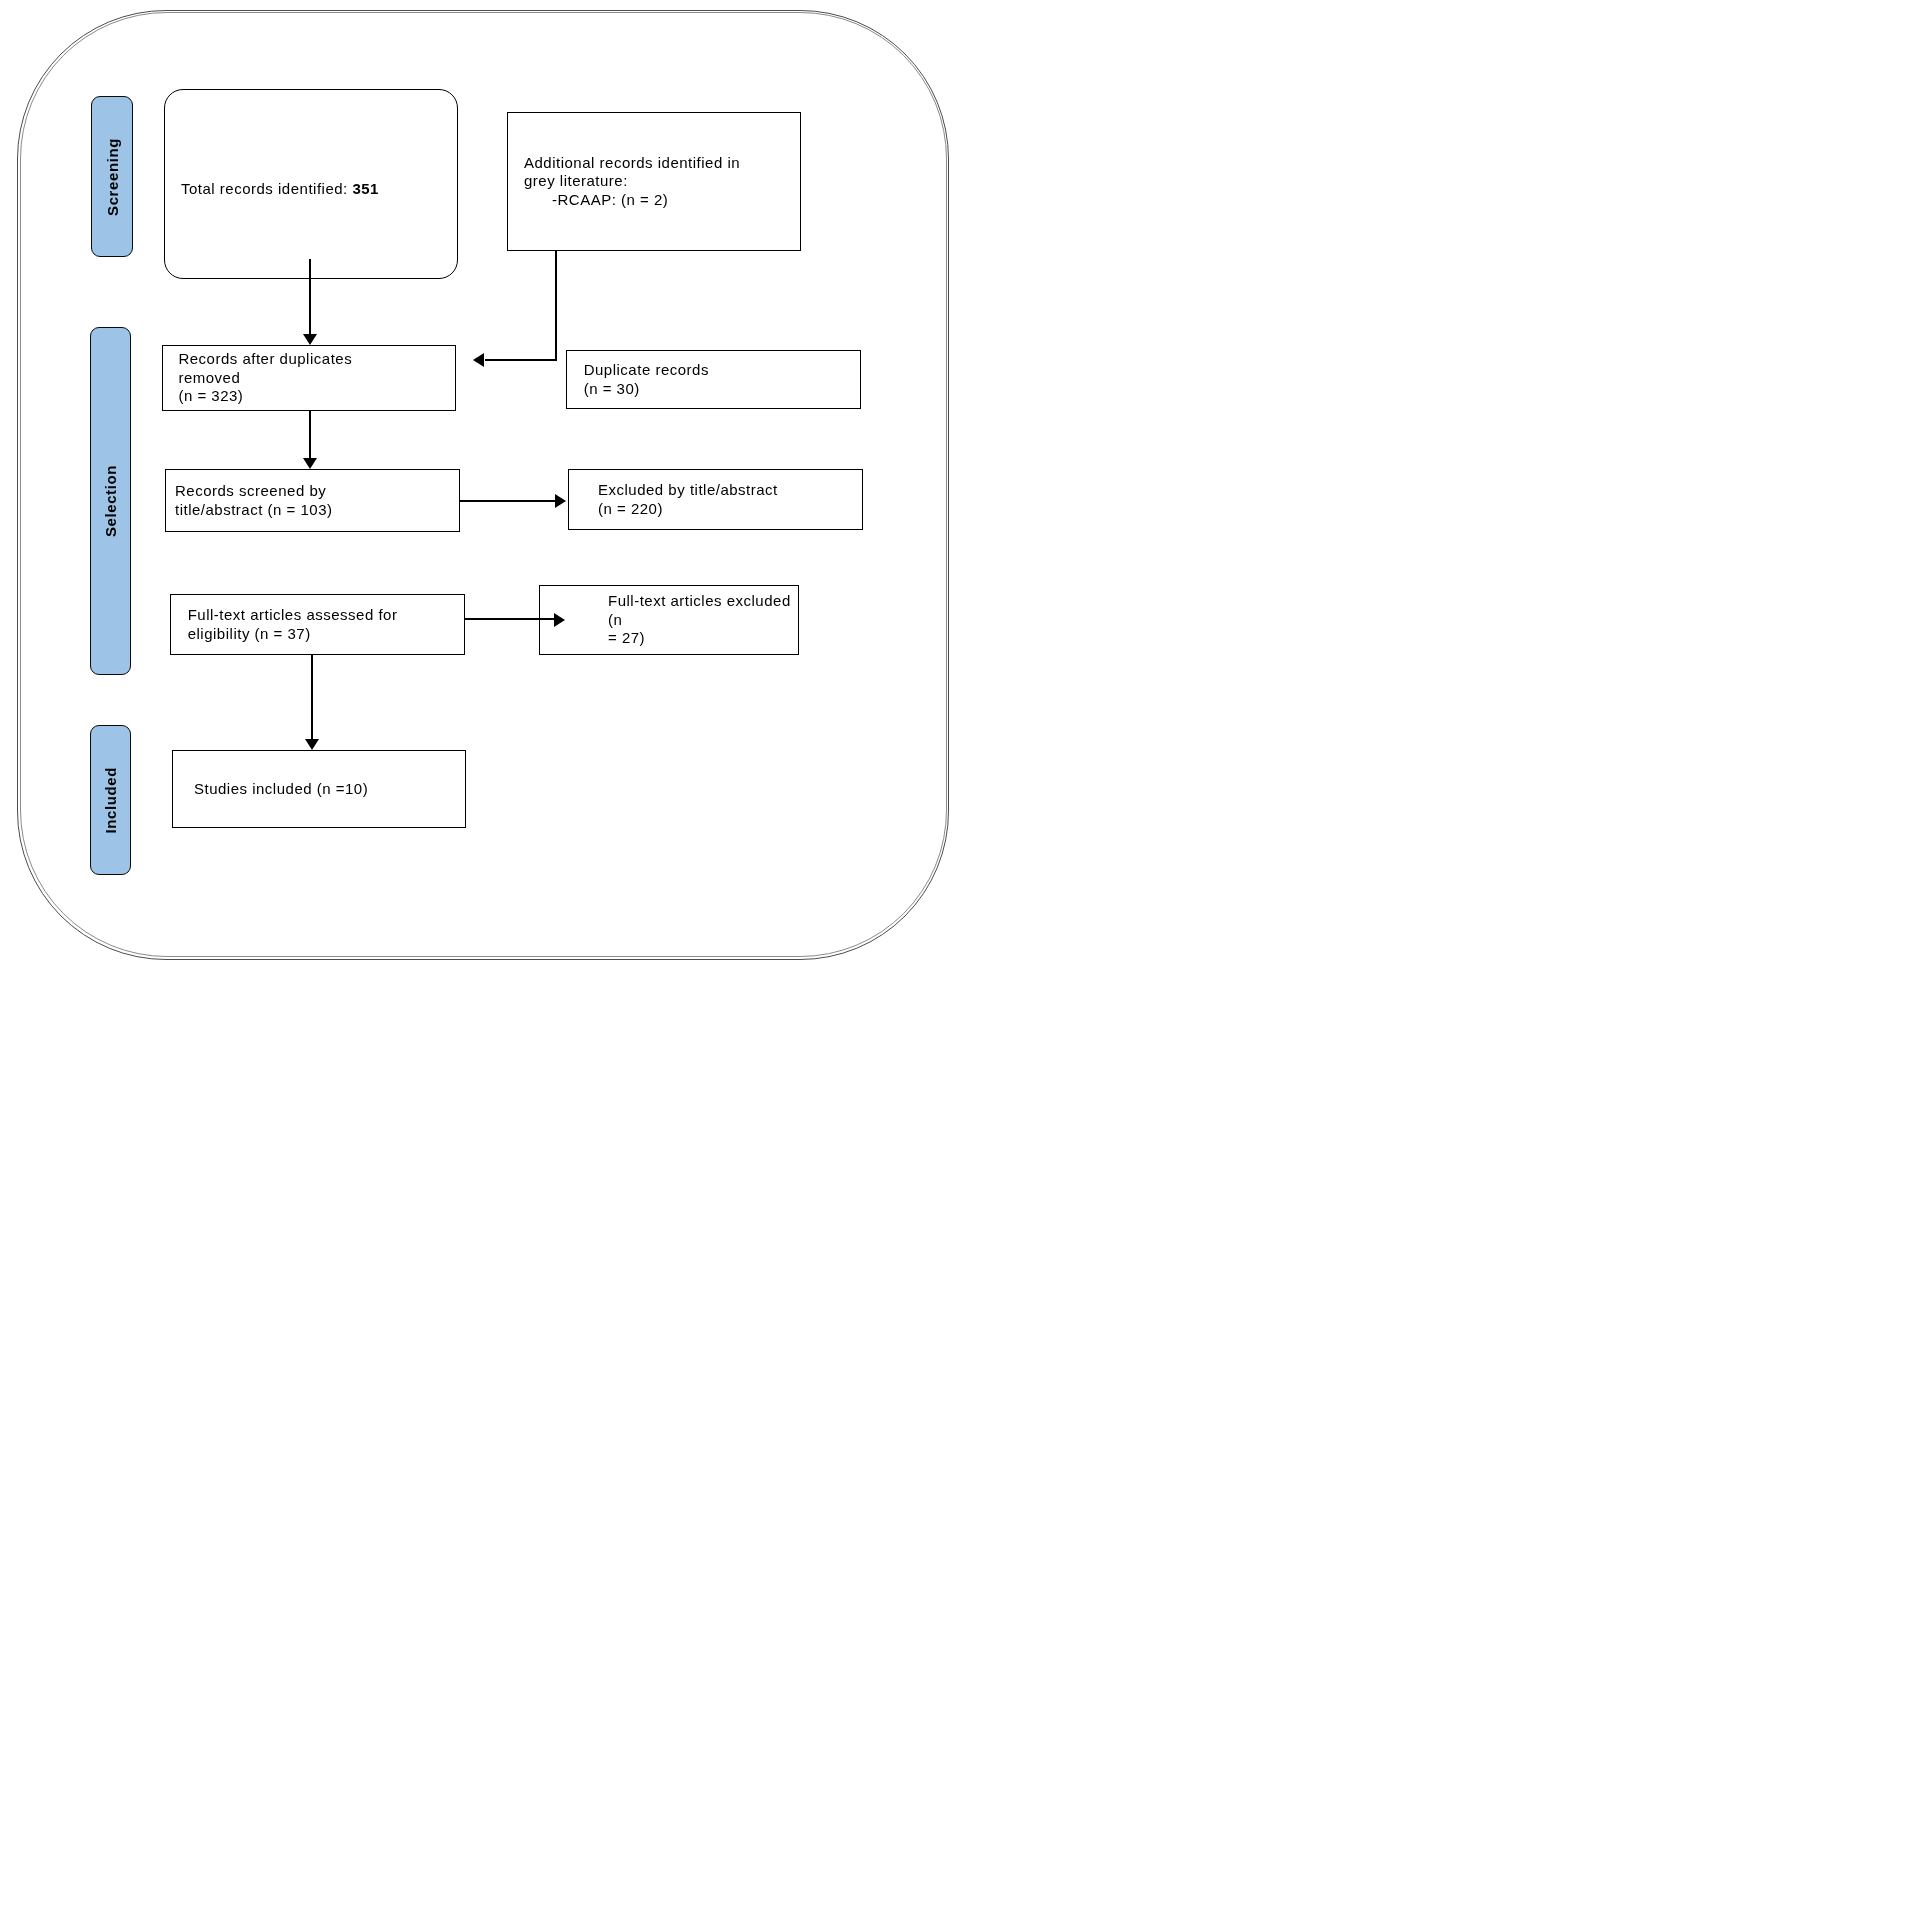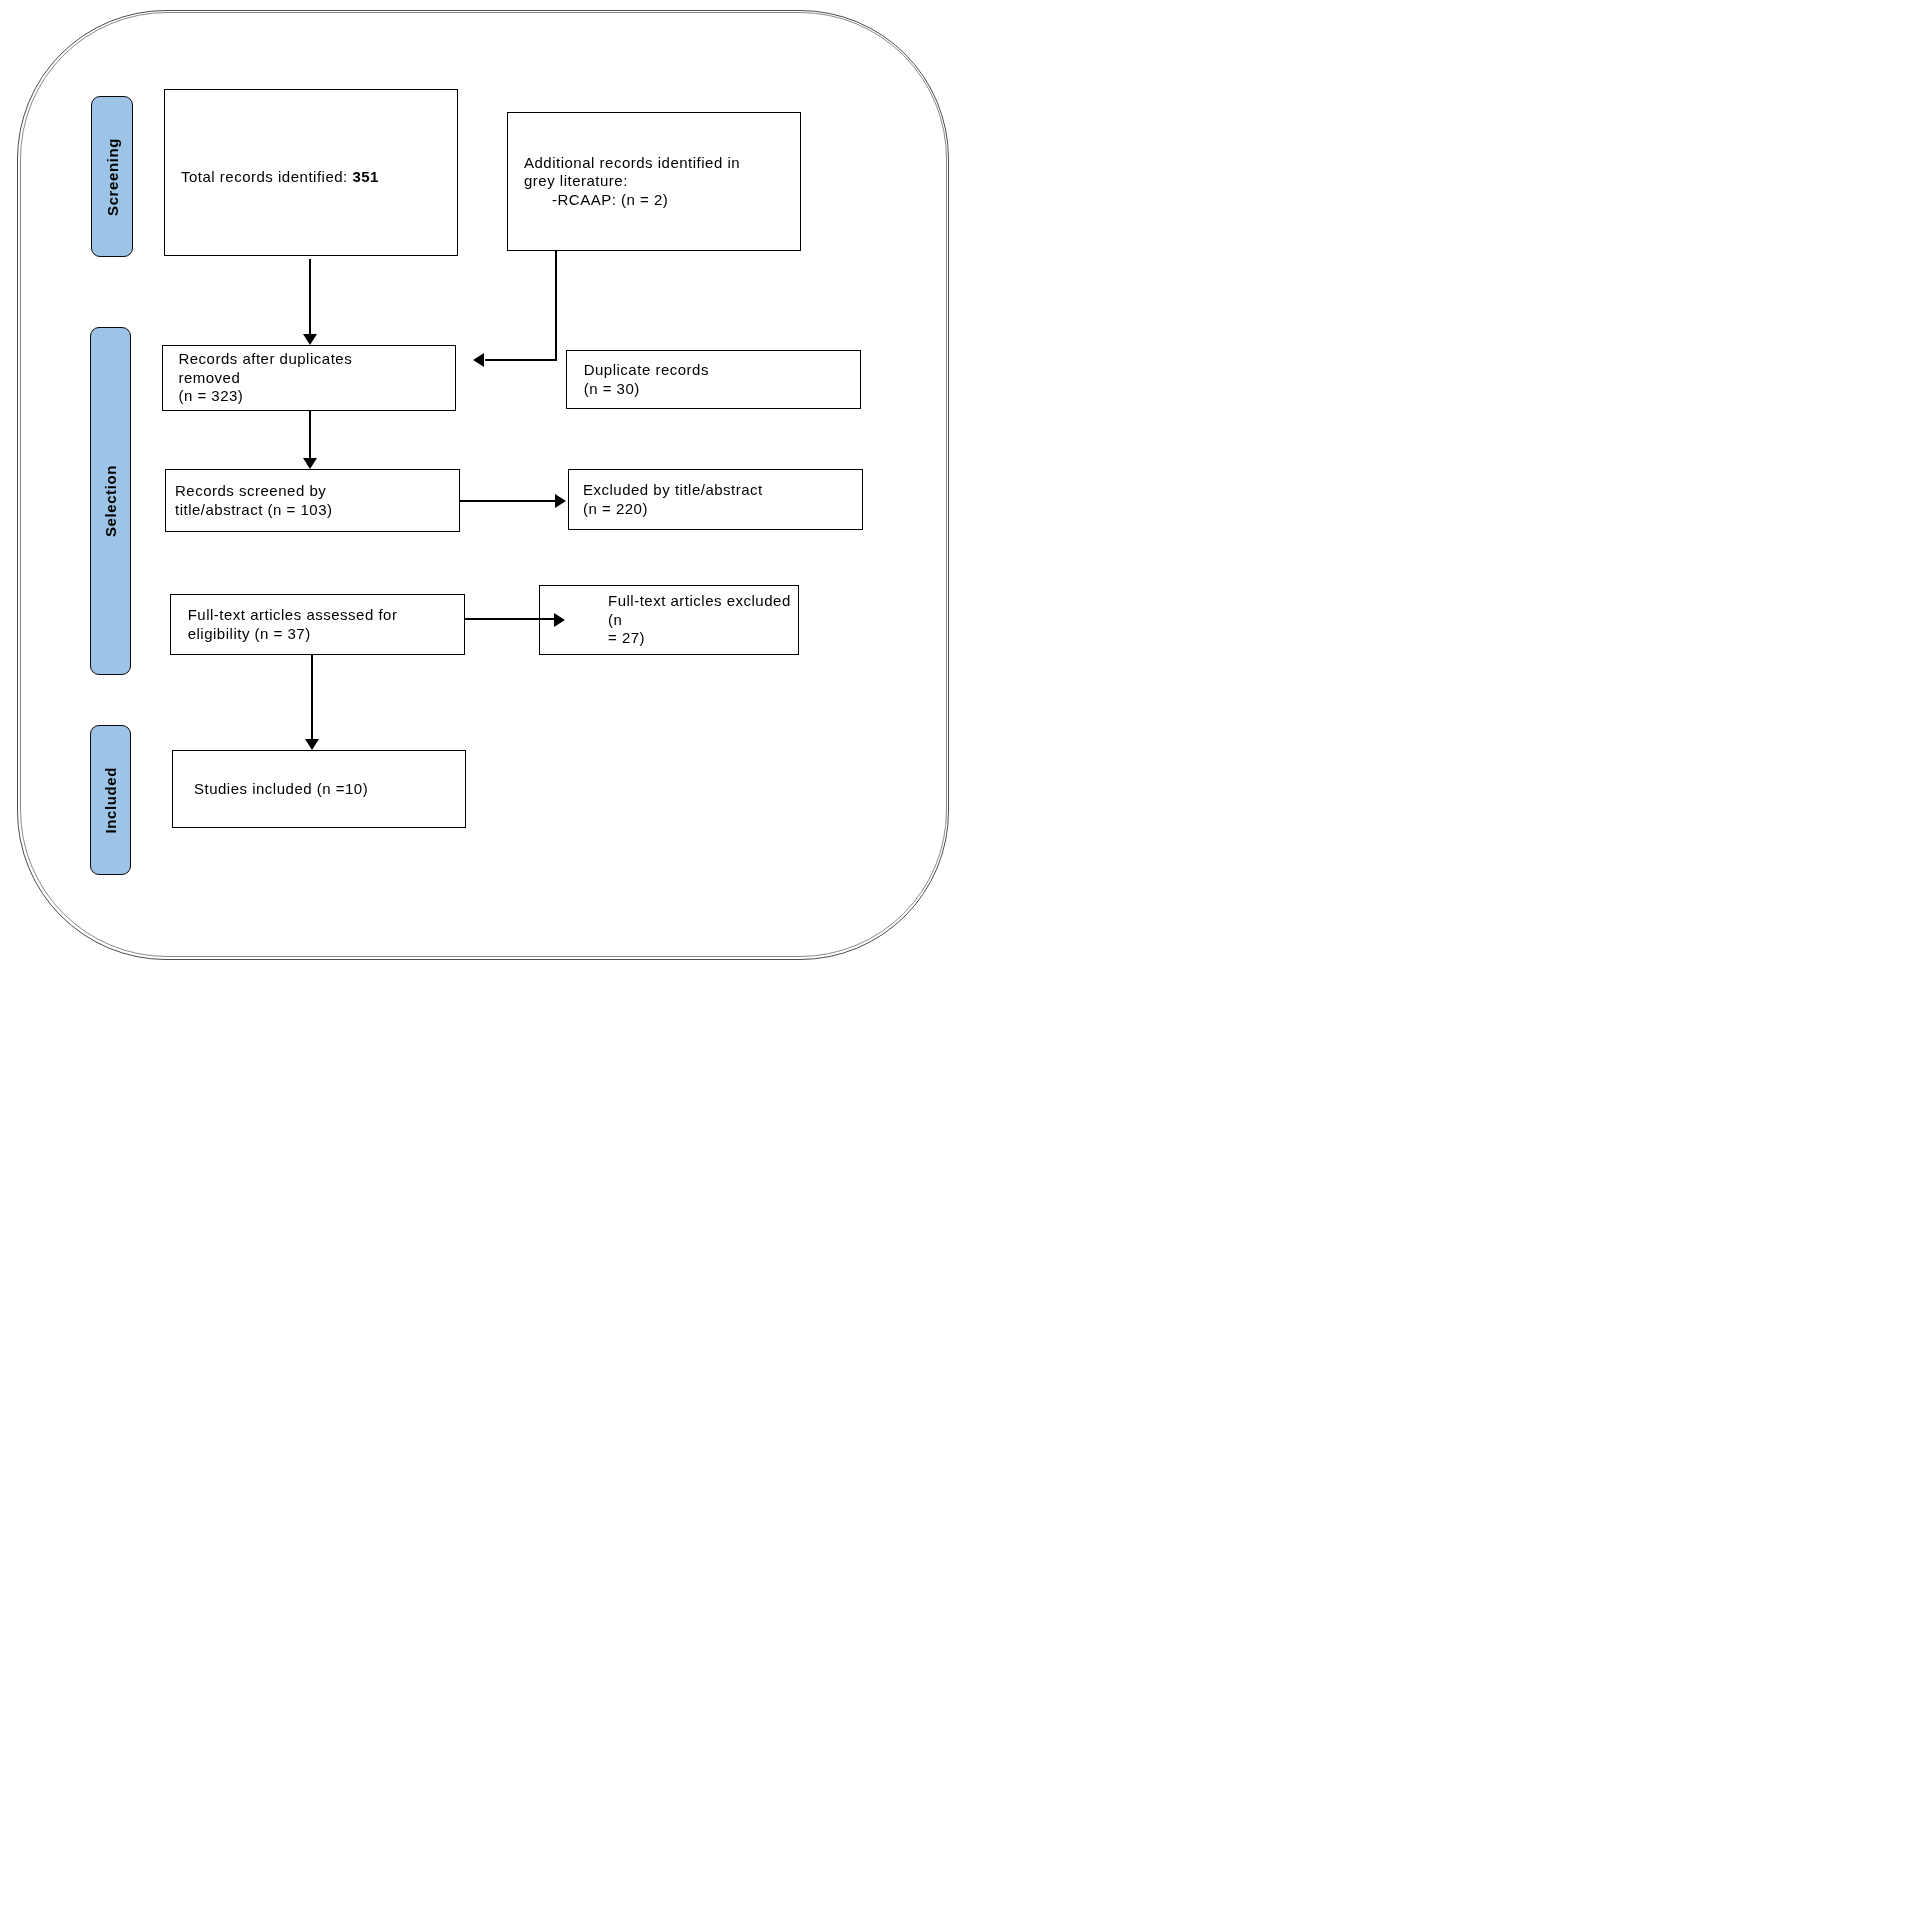--- a/index.html
+++ b/index.html
@@ -18,26 +18,26 @@
   .stage span{writing-mode:vertical-rl;transform:rotate(180deg);
     font-size:15px;font-weight:bold;color:#000;letter-spacing:0.6px;white-space:nowrap;}
   .stage-screening{left:91px;top:96px;width:42px;height:161px;}
   .stage-selection{left:90px;top:327px;width:41px;height:348px;}
   .stage-included{left:90px;top:725px;width:41px;height:150px;}
 
   
   .box{position:absolute;background:#fff;border:1.9px solid #000;box-sizing:border-box;
     display:flex;flex-direction:column;justify-content:center;}
   .box-text{font-size:15px;line-height:18.6px;letter-spacing:0.5px;color:#000;white-space:pre-wrap;}
-  .b1{left:164px;top:89px;width:294px;height:167px;padding:9.6px 6.4px 0 16px;}
+  .b1{left:164px;top:89px;width:294px;height:190px;padding:9.6px 6.4px 0 16px;border-radius:19px;}
   .b2{left:507px;top:112px;width:294px;height:139px;padding-left:16px;}
   .b3{left:162px;top:345px;width:294px;height:66px;padding-left:15.4px;}
   .b4{left:566px;top:350px;width:295px;height:59px;padding-left:16.7px;justify-content:center;}
   .b5{left:165px;top:469px;width:295px;height:63px;padding-left:9px;}
-  .b6{left:568px;top:469px;width:295px;height:61px;padding-left:14px;}
+  .b6{left:568px;top:469px;width:295px;height:61px;padding-left:29px;}
   .b7{left:170px;top:594px;width:295px;height:61px;padding-left:16.7px;}
   .b8{left:539px;top:585px;width:260px;height:70px;padding-left:68px;}
   .b9{left:172px;top:750px;width:294px;height:78px;padding-left:21px;}
 
   
   .line{position:absolute;background:#000;}
   .l-a1{left:309px;top:259px;width:1.9px;height:77px;}
   .l-a3{left:309px;top:411px;width:1.9px;height:48px;}
   .l-a6{left:311px;top:655px;width:1.9px;height:85px;}
   .l-a2v{left:555px;top:251px;width:1.9px;height:110px;}

